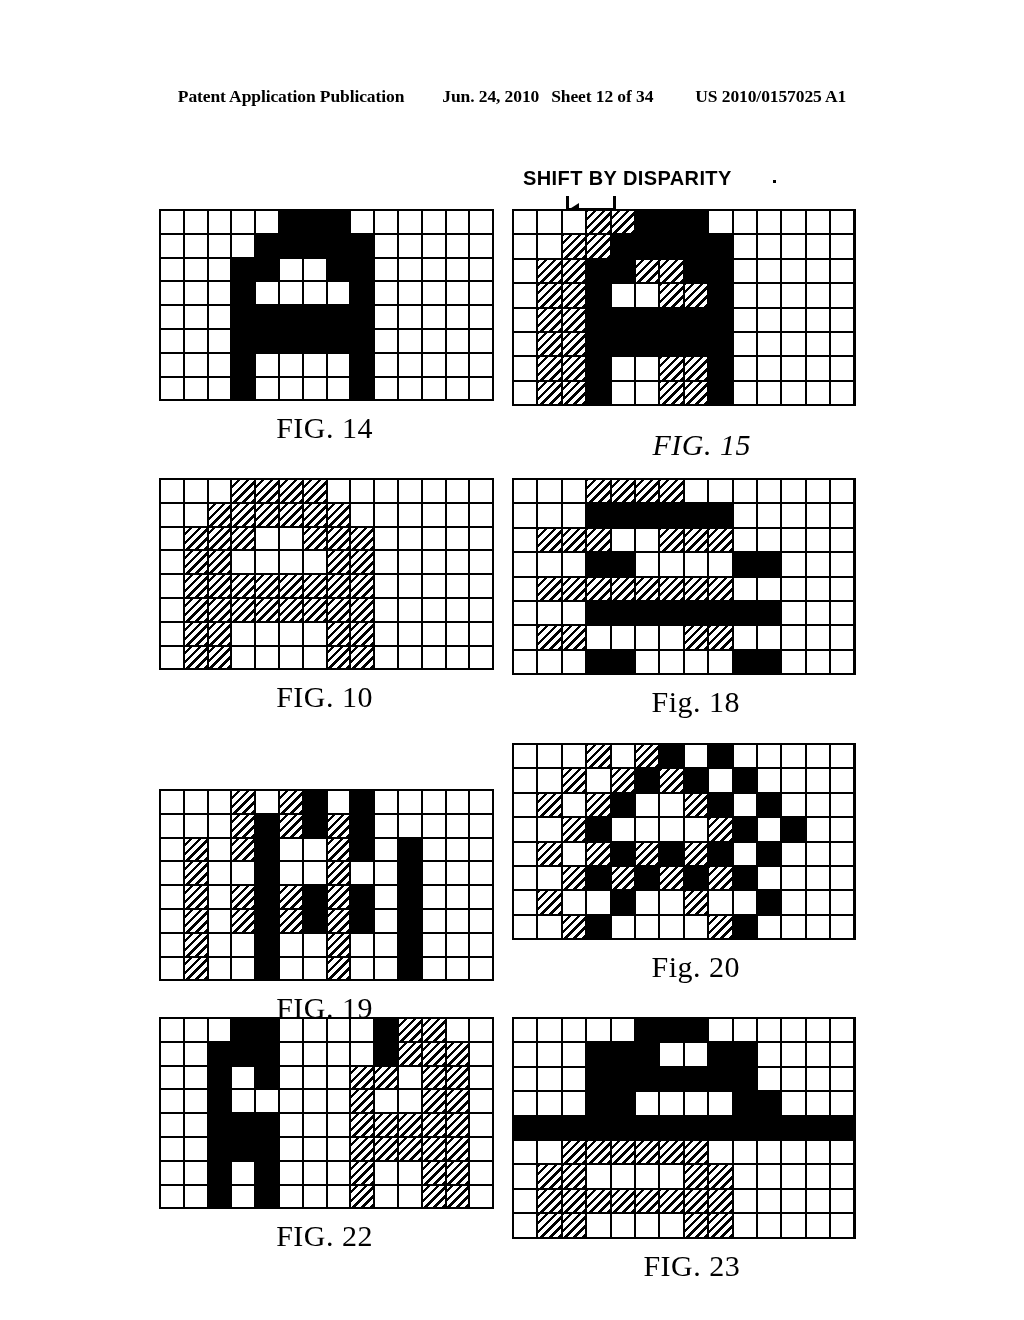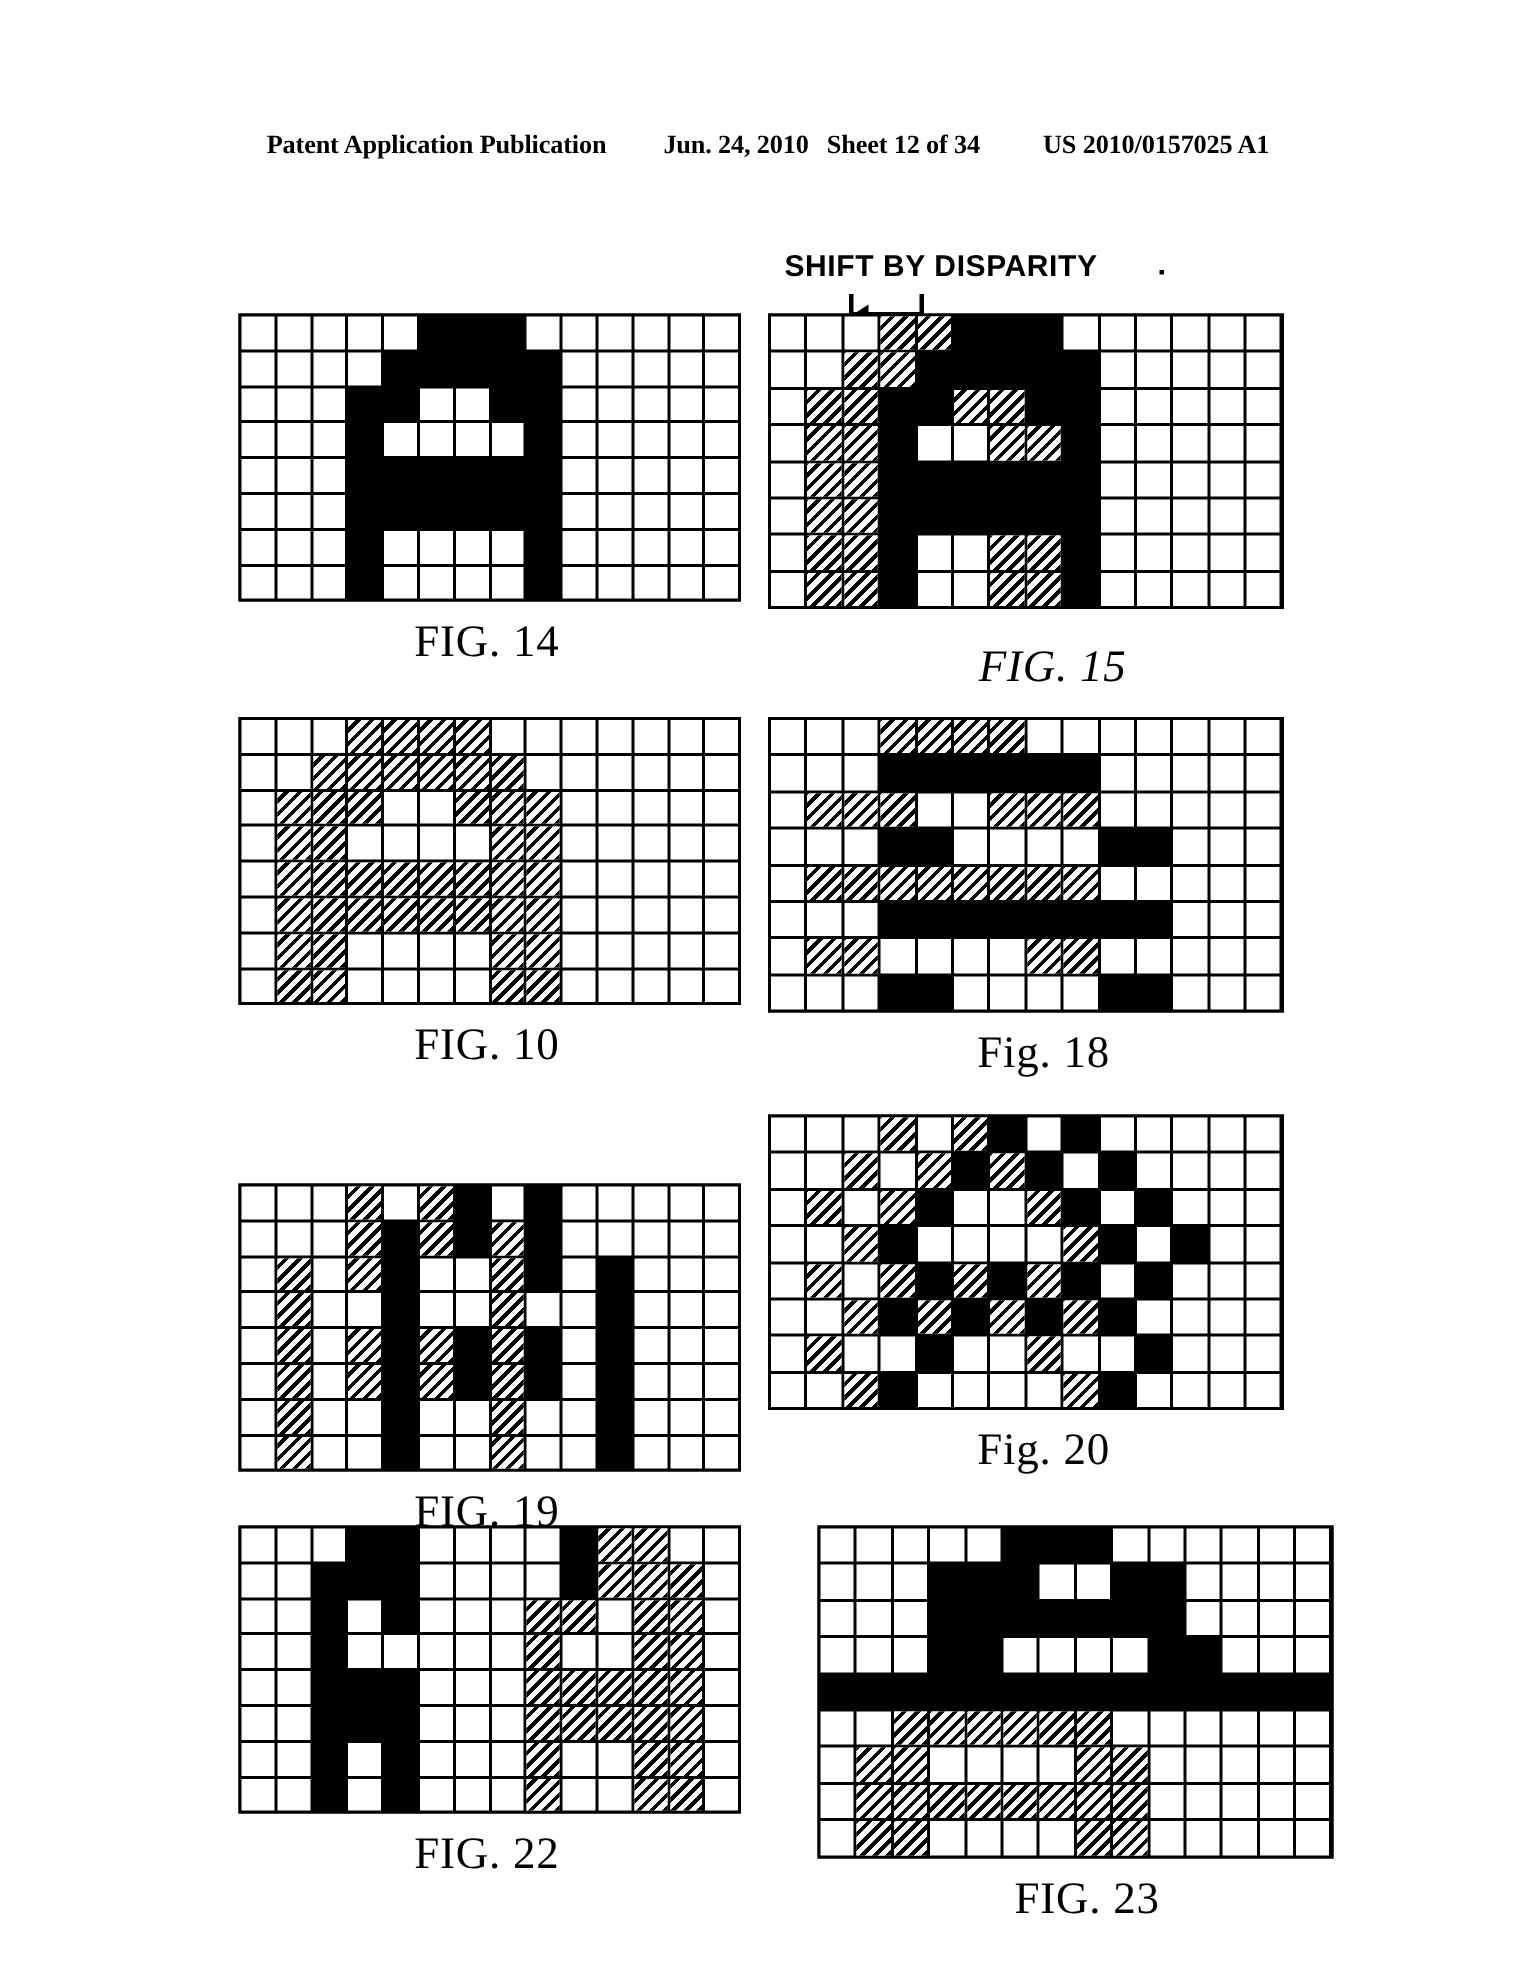--- a/index.html
+++ b/index.html
@@ -971,21 +971,21 @@
         <div class="cell"></div>
         <div class="cell hatch"></div>
         <div class="cell"></div>
         <div class="cell"></div>
         <div class="cell hatch"></div>
         <div class="cell hatch"></div>
         <div class="cell"></div>
       </div>
       <div class="fig-caption" style="width: 331.2px; position: relative; left: 0px; top: 0px;">FIG. 22</div>
     </div>
-    <div class="fig-block" style="left: 512px; top: 1017px; margin-left: 33px;">
+    <div class="fig-block" style="left: 512px; top: 1017px;">
       <div class="grid bleed" style="grid-template-columns: repeat(14, 22.4px); grid-template-rows: repeat(9, 22.4px); gap: 2px; width: 339.6px; height: 217.6px;">
         <div class="cell"></div>
         <div class="cell"></div>
         <div class="cell"></div>
         <div class="cell"></div>
         <div class="cell"></div>
         <div class="cell black"></div>
         <div class="cell black"></div>
         <div class="cell black"></div>
         <div class="cell"></div>

